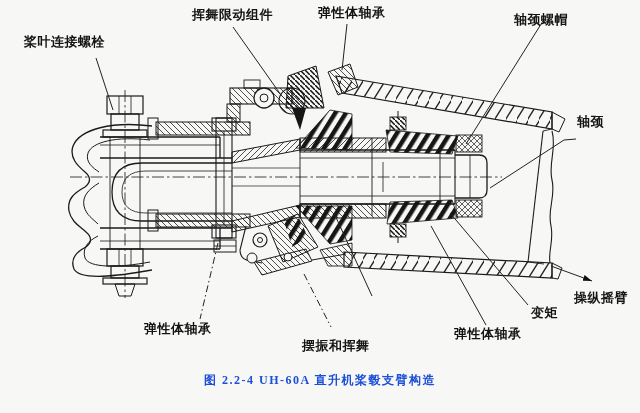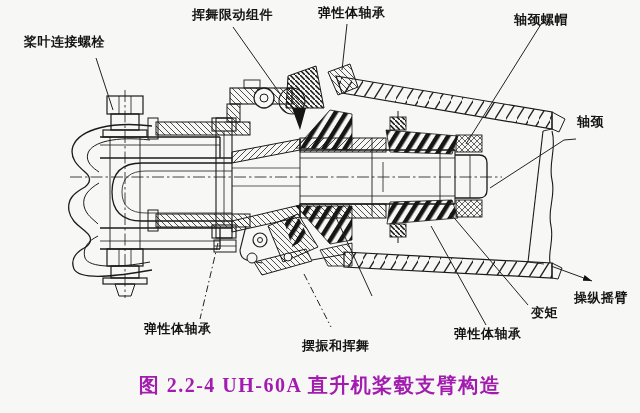--- a/index.html
+++ b/index.html
@@ -10,21 +10,21 @@
     color:#111;
   }
   .stage svg{position:absolute;left:0;top:0;}
   .lbl{
     position:absolute;font-size:13px;font-weight:700;line-height:1.15;
     letter-spacing:0.5px;white-space:nowrap;color:#141414;
     transform-origin:left top;
   }
   .caption{
     position:absolute;left:0;right:0;top:372px;text-align:center;
-    font-size:20px;font-weight:700;letter-spacing:1.5px;color:#a21caf;
+    font-size:12px;font-weight:700;letter-spacing:1.5px;color:#1d4ed8;
   }
   .cl{stroke:#2e2e2e;stroke-width:0.9;stroke-dasharray:12 3 2.5 3;fill:none;}
   .ld{stroke:#222;stroke-width:1;fill:none;}
   .ldd{stroke:#222;stroke-width:1;fill:none;stroke-dasharray:7 3 1.5 3;}
   .o{stroke:#1b1b1b;fill:none;}
 </style>
 </head>
 <body>
 
 <div class="stage">

